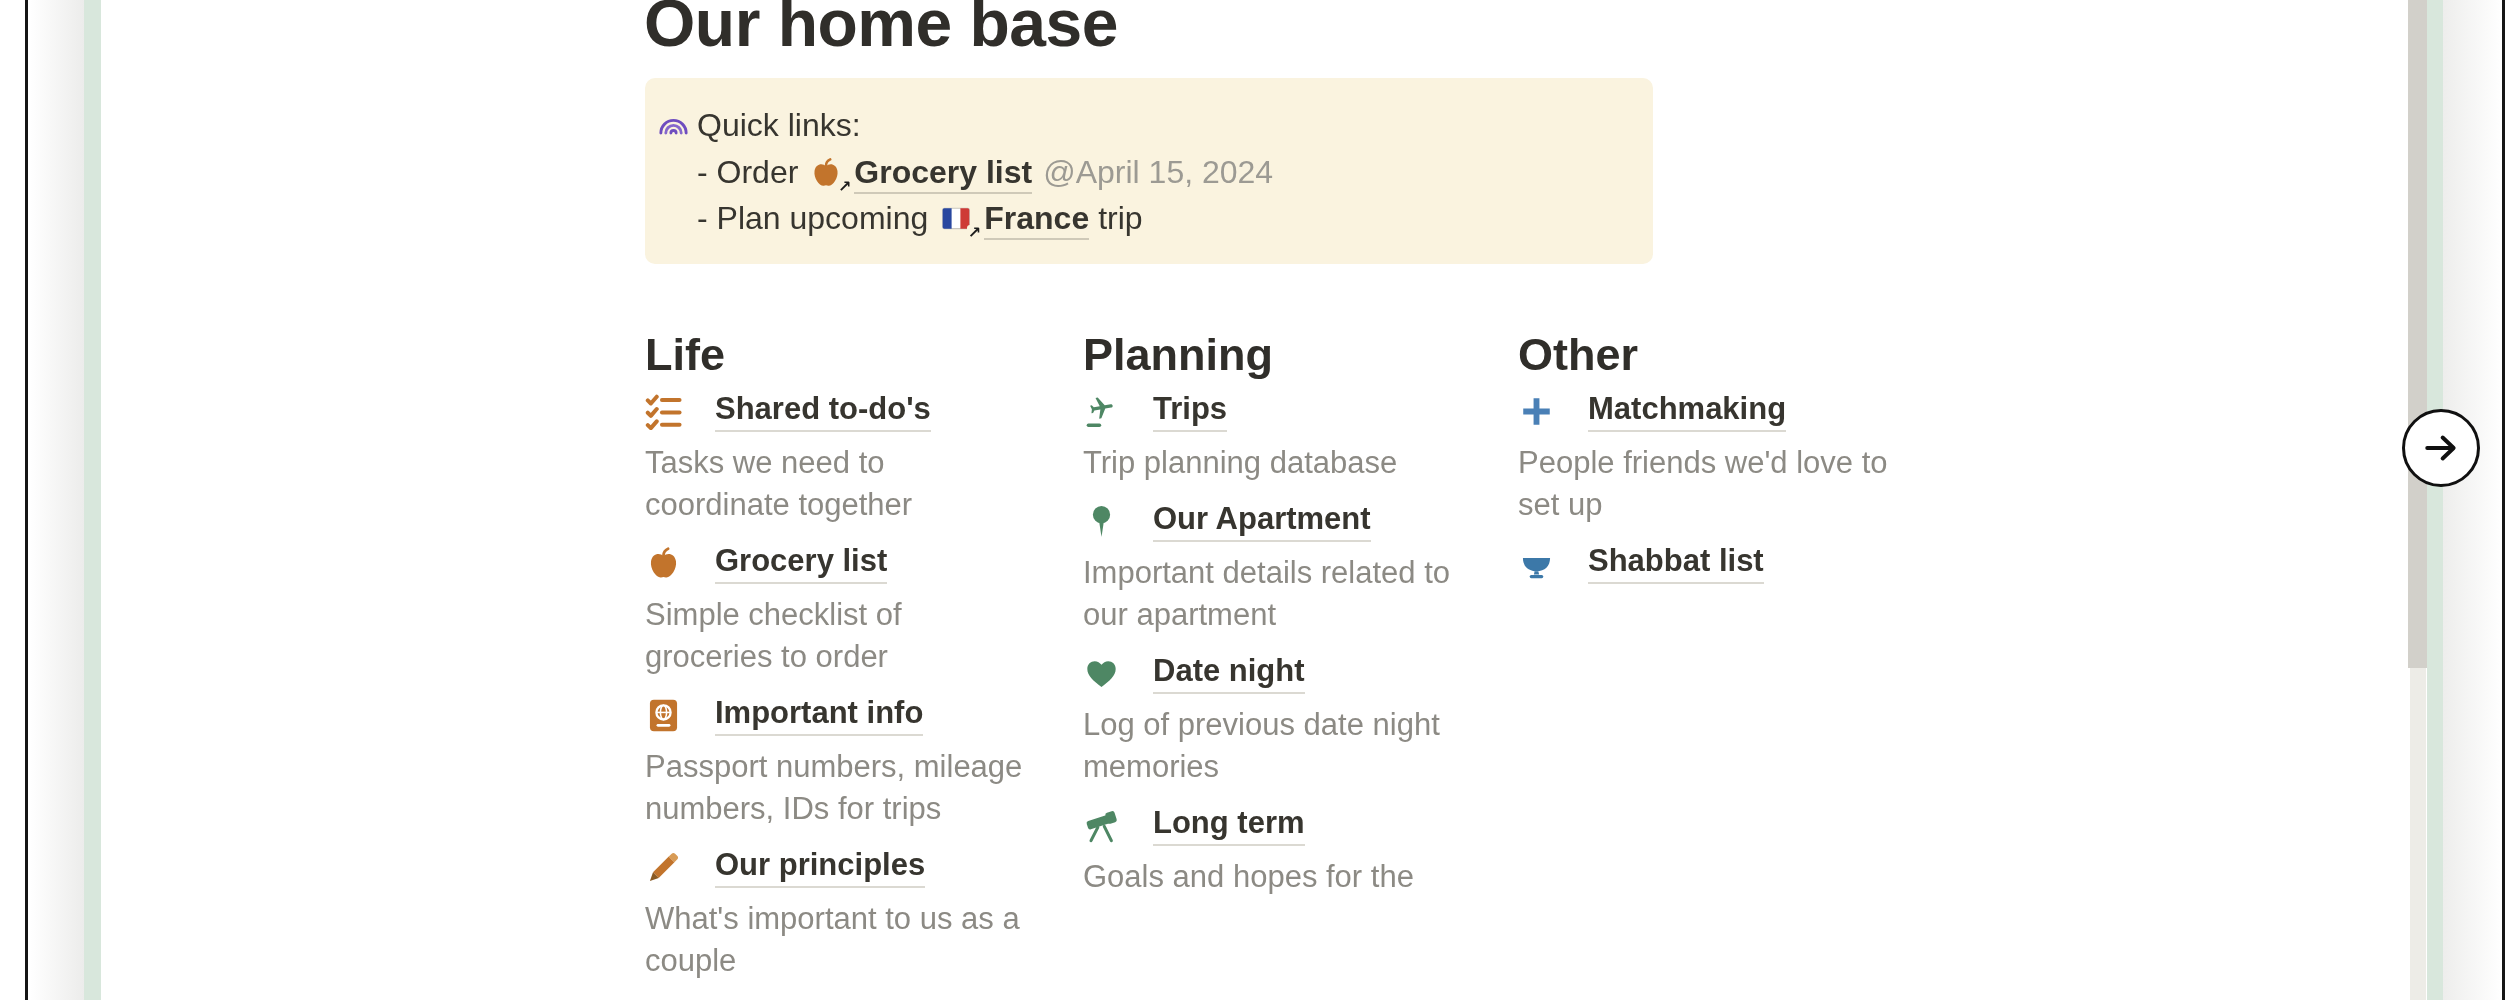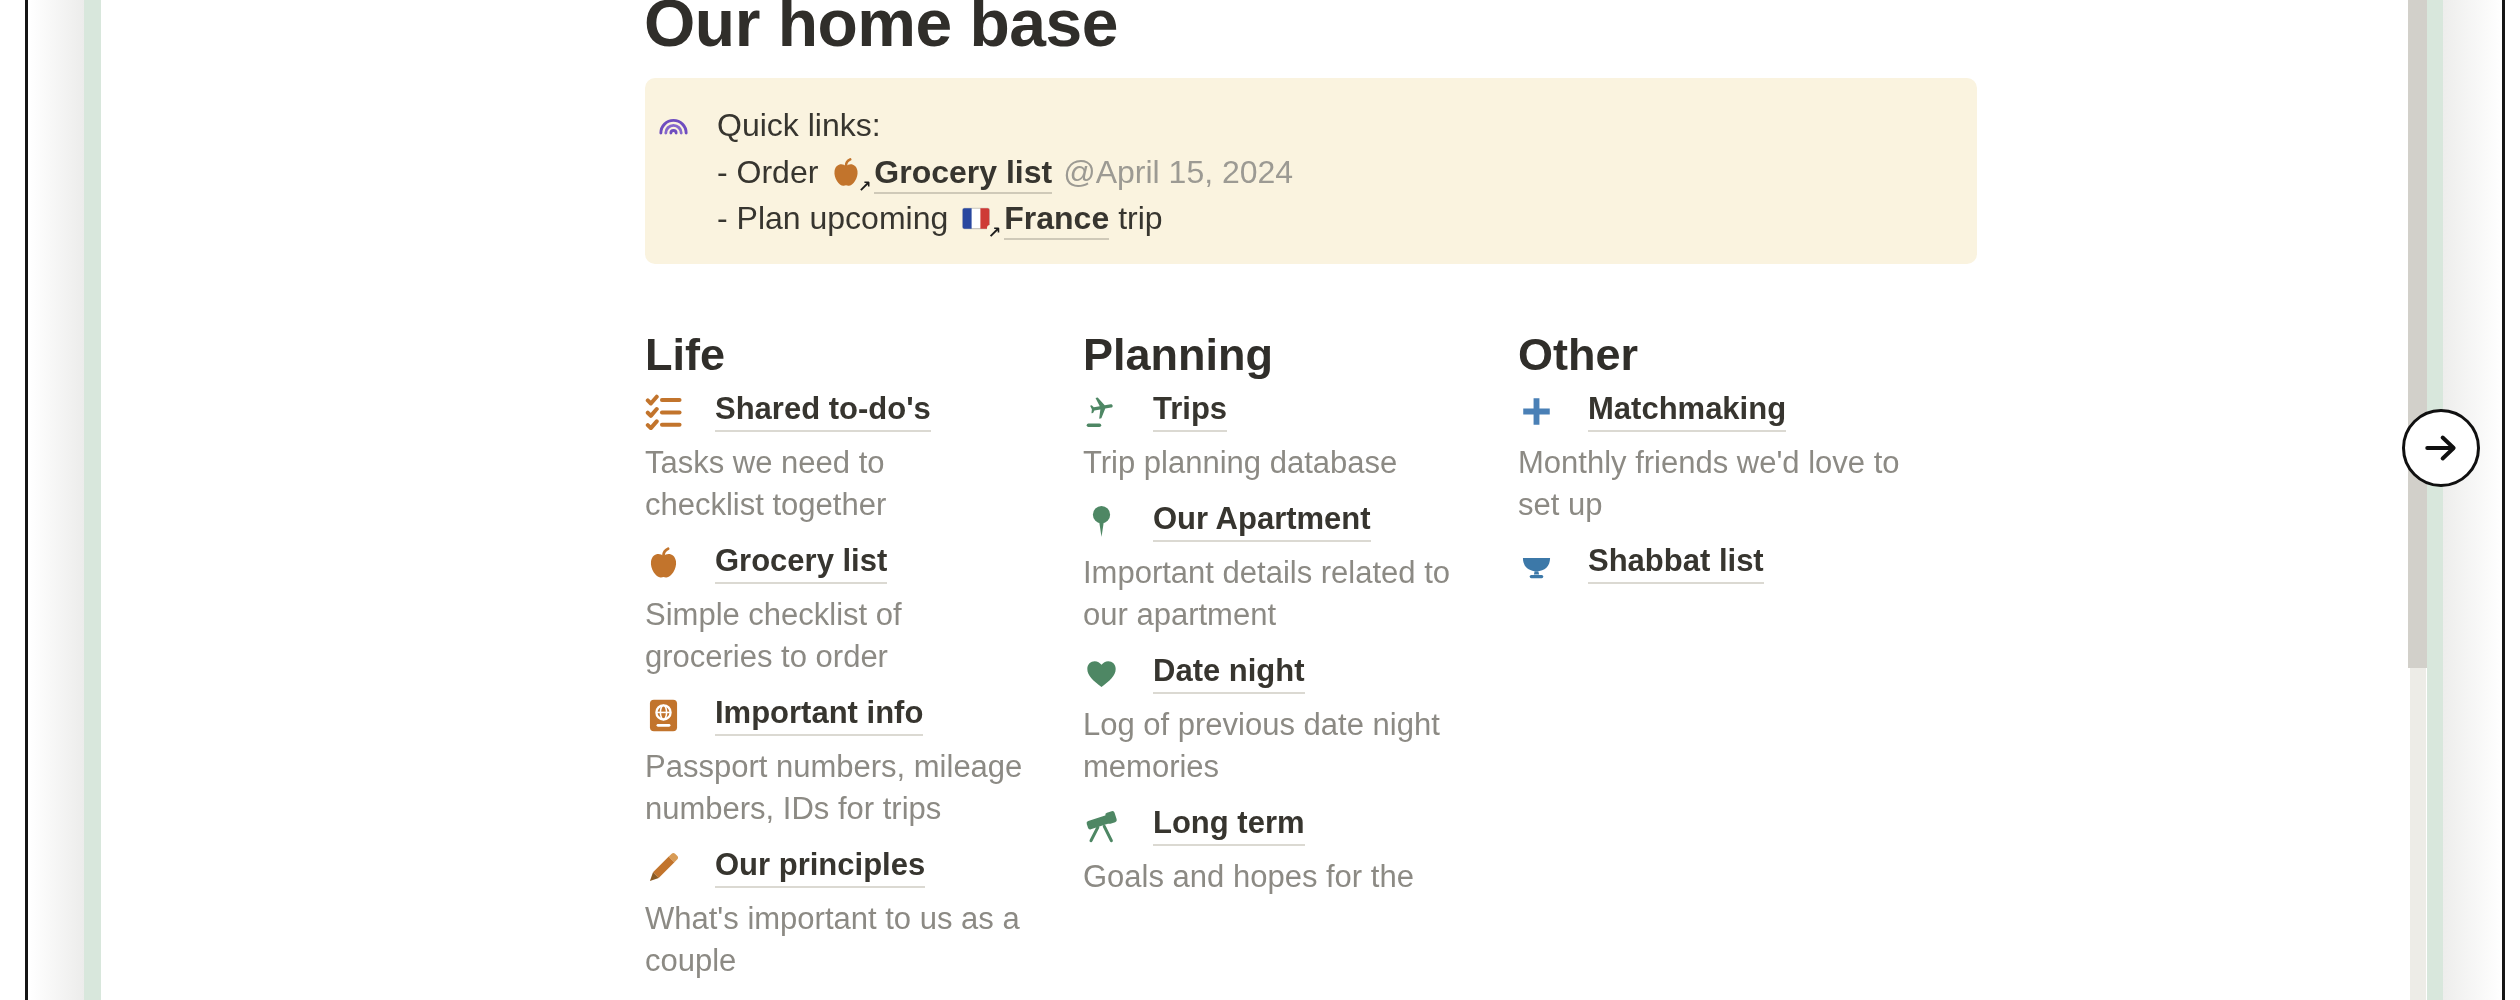--- a/index.html
+++ b/index.html
@@ -13,23 +13,23 @@
   .shadow-right{left:2443px;width:59px;background:linear-gradient(to right,rgba(110,110,100,0.12),rgba(255,255,255,0));}
   .green-strip{position:absolute;top:0;height:1000px;background:#D8E7DC;z-index:3;}
   .green-left{left:84px;width:17px;}
   .green-right{left:2427px;width:16px;}
   .scroll-track{position:absolute;left:2410px;top:0;width:16px;height:1000px;background:#EDECE7;z-index:4;}
   .scroll-thumb{position:absolute;left:2408px;top:0;width:19px;height:668px;background:#D2D0CA;z-index:5;}
 
   .page-title{position:absolute;left:644px;top:-10px;margin:0;font-size:66px;line-height:1;
               font-weight:700;color:#302E2A;letter-spacing:-0.5px;z-index:1;}
 
-  .callout{position:absolute;left:645px;top:78px;width:1332px;height:186px;box-sizing:border-box;
+  .callout{position:absolute;left:645px;top:78px;width:1008px;height:186px;box-sizing:border-box;
            background:#FAF3DF;border-radius:10px;padding:24px 28px 24px 12px;
-           display:flex;gap:24px;z-index:1;}
+           display:flex;gap:4px;z-index:1;}
   .callout-icon{flex:0 0 36px;padding-top:7px;}
   .callout-body{font-size:32px;line-height:46.5px;color:#37352F;}
   .c-prefix,.c-suffix{color:#37352F;}
   .c-suffix{margin-left:9px;}
   .c-link{font-weight:600;color:#37352F;text-decoration:none;cursor:pointer;
           border-bottom:2.5px solid rgba(55,53,47,0.22);padding-bottom:2px;}
   .mention{color:#9C9A93;margin-left:11px;}
   .inline-ic{position:relative;display:inline-block;width:34px;height:34px;vertical-align:-7px;margin:0 11px 0 11px;}
   .inline-ic svg{width:34px;height:34px;display:block;}
   .link-arrow{position:absolute;right:-9px;bottom:-5px;font-size:16px;font-weight:700;color:#1c1c1c;
@@ -104,21 +104,21 @@
               <path d="M11 4.6 H22.4"></path>
             <path d="M1.8 12.8 L3.8 14.8 L7.6 10.4"></path>
               <path d="M11 12.6 H22.4"></path>
             <path d="M1.8 20.8 L3.8 22.8 L7.6 18.4"></path>
               <path d="M11 20.6 H22.4"></path>
           </svg>
         </span>
         <span class="link-text">Shared to-do's</span>
       </div>
       <p class="desc">Tasks we need to
-checklist together</p>
+coordinate together</p>
     </div>
 
     <div class="item">
       <div class="link-row">
         <span class="ic">
           <svg viewBox="0 0 24 24">
             <path fill="#C2742C" d="M12 7.2 C9.6 4.6 4.6 5.4 3.9 10.6 C3.2 15.8 7.4 21.4 10.4 21 C11 20.9 11.5 20.7 12 20.7 C12.5 20.7 13 20.9 13.6 21 C16.6 21.4 20.8 15.8 20.1 10.6 C19.4 5.4 14.4 4.6 12 7.2 Z"></path>
             <path fill="none" stroke="#C2742C" stroke-width="1.8" stroke-linecap="round" d="M12 6.8 C12 4.6 13.2 3.2 15 2.4"></path>
           </svg>
         </span>
@@ -228,21 +228,21 @@
 
     <div class="item">
       <div class="link-row">
         <span class="ic">
           <svg viewBox="0 0 24 24" fill="#4A80B6">
             <path d="M10.1 3.4 h3.8 v6.7 h6.7 v3.8 h-6.7 v6.7 h-3.8 v-6.7 H3.4 v-3.8 h6.7 Z"></path>
           </svg>
         </span>
         <span class="link-text">Matchmaking</span>
       </div>
-      <p class="desc">Monthly friends we'd love to
+      <p class="desc">People friends we'd love to
 set up</p>
     </div>
 
     <div class="item">
       <div class="link-row">
         <span class="ic">
           <svg viewBox="0 0 24 24" fill="#3C78A8">
             <path d="M3.2 8.4 H20.8 C20.8 13.6 17.4 17 12 17 C6.6 17 3.2 13.6 3.2 8.4 Z"></path>
             <path d="M10.8 17 h2.4 l0.5 2.2 H10.3 Z"></path>
             <rect x="7.6" y="19.4" width="8.8" height="2.1" rx="1"></rect>

